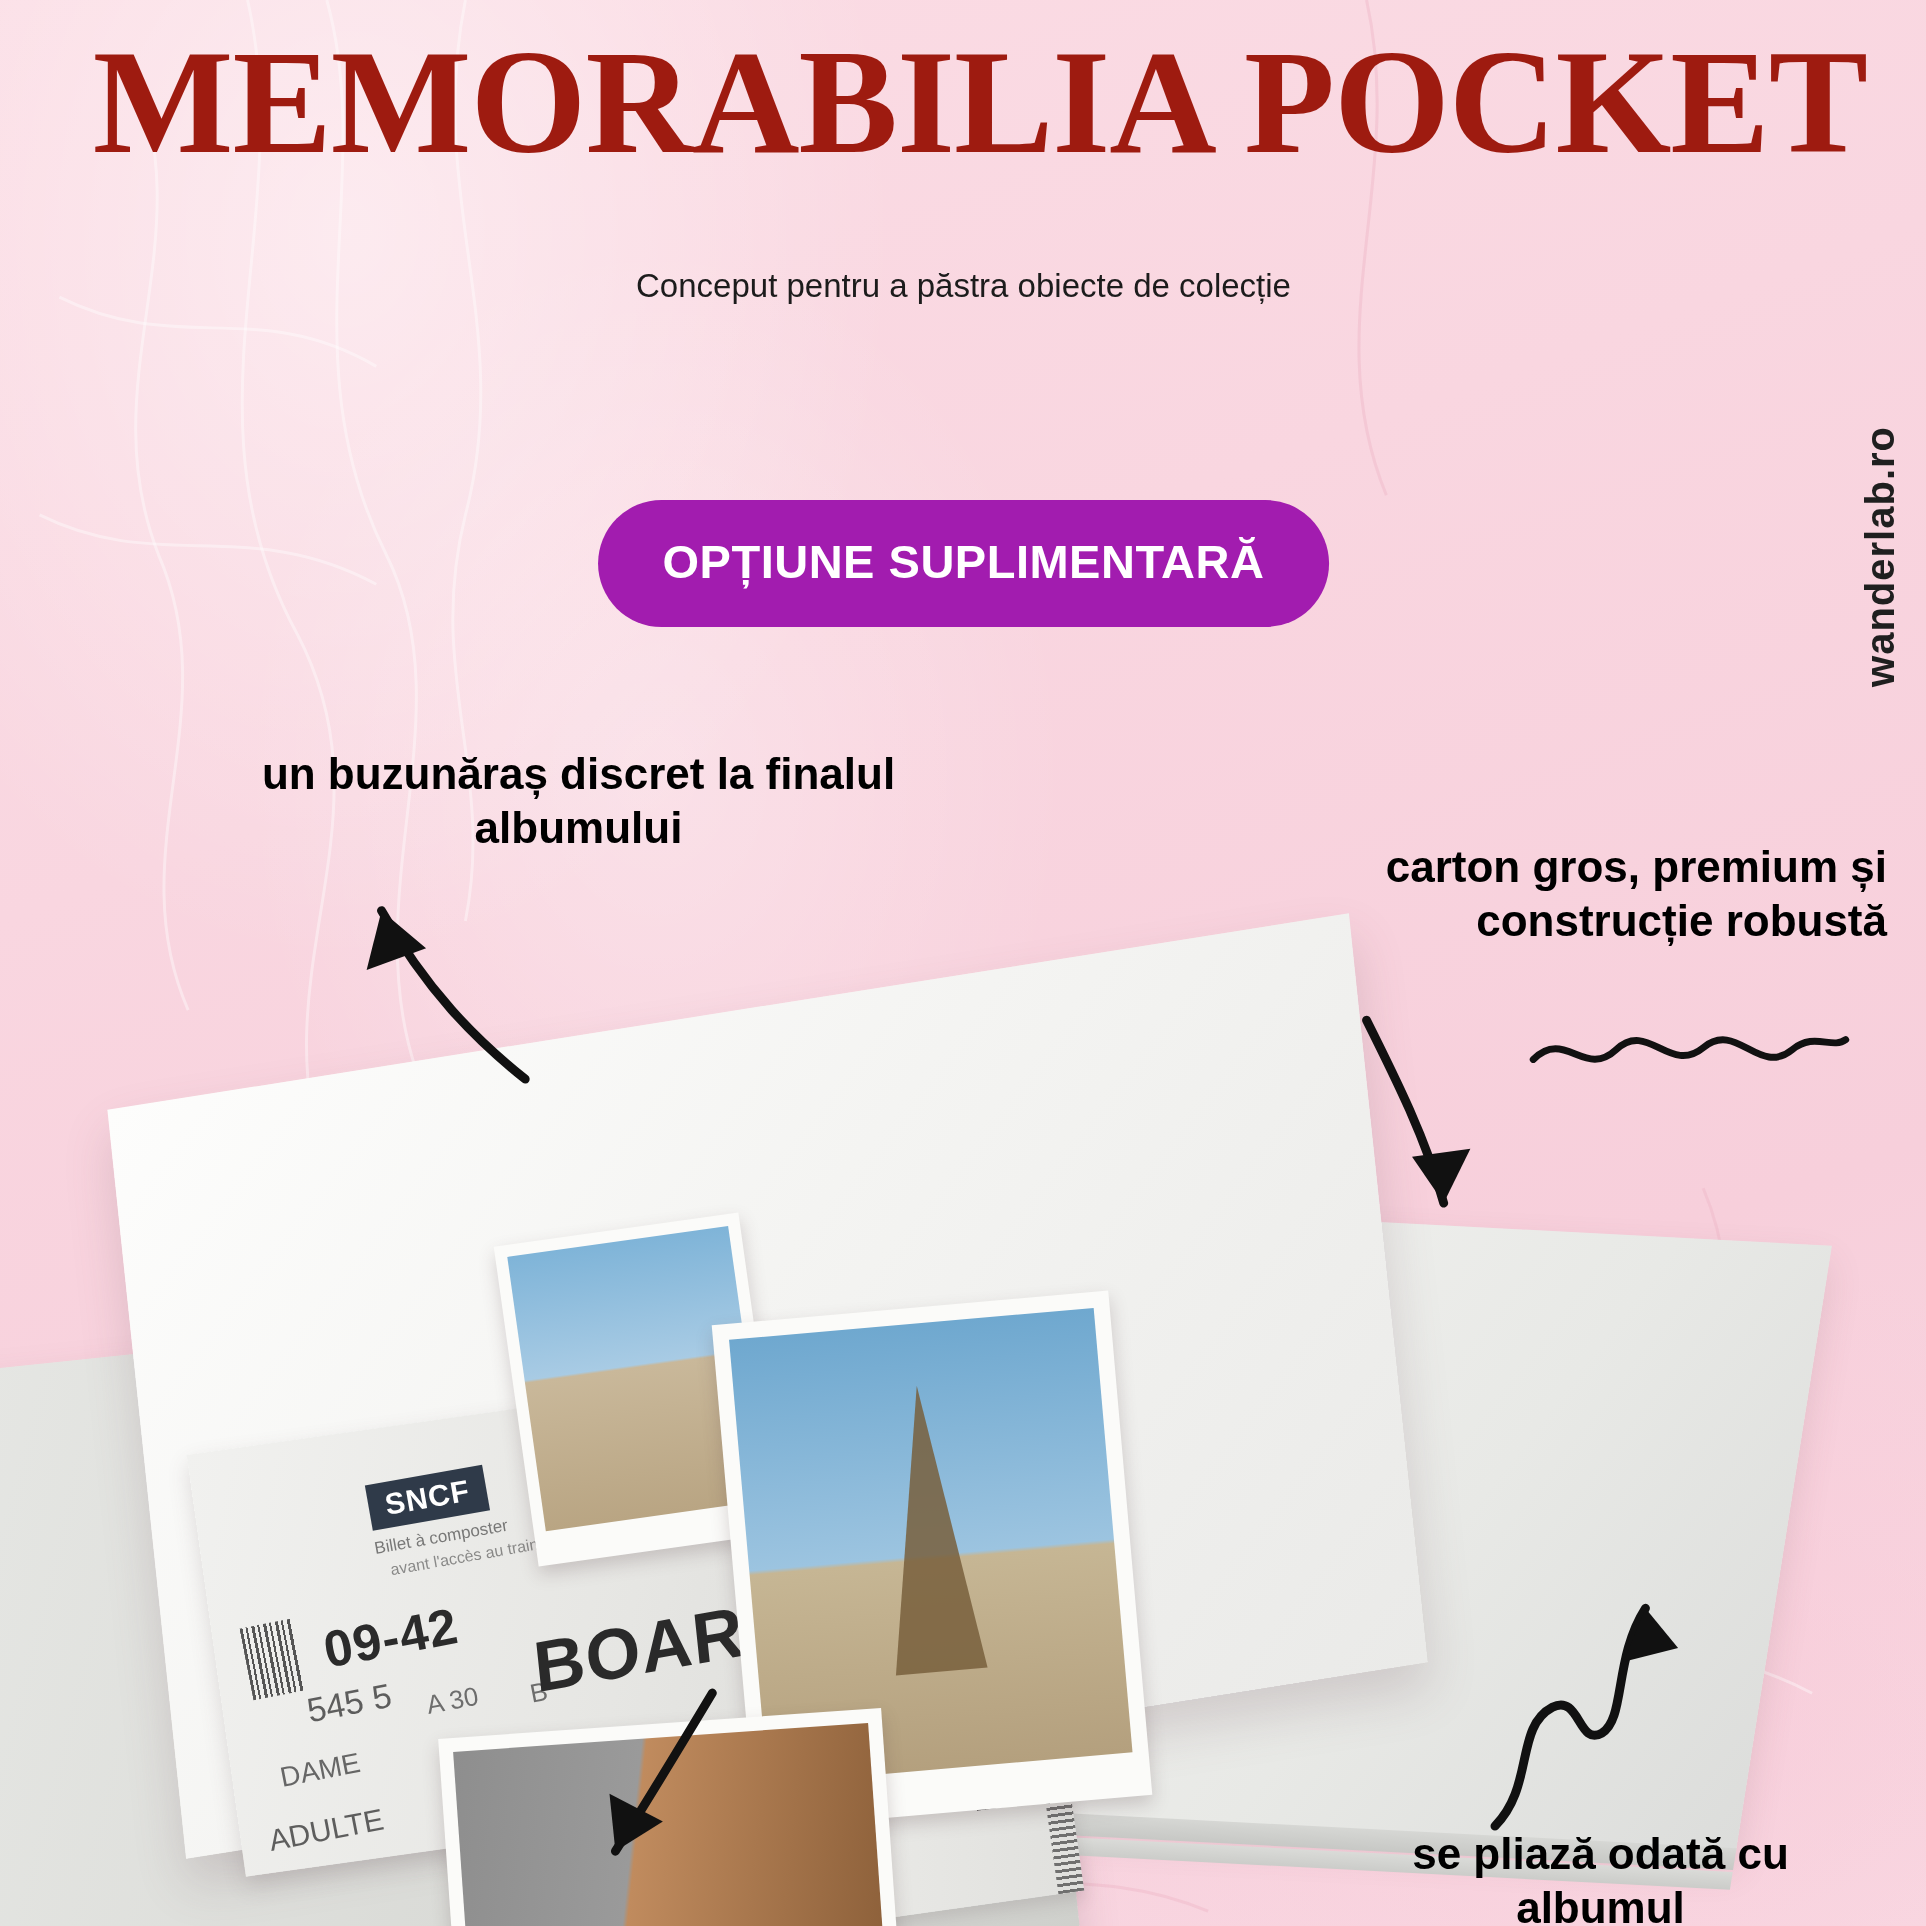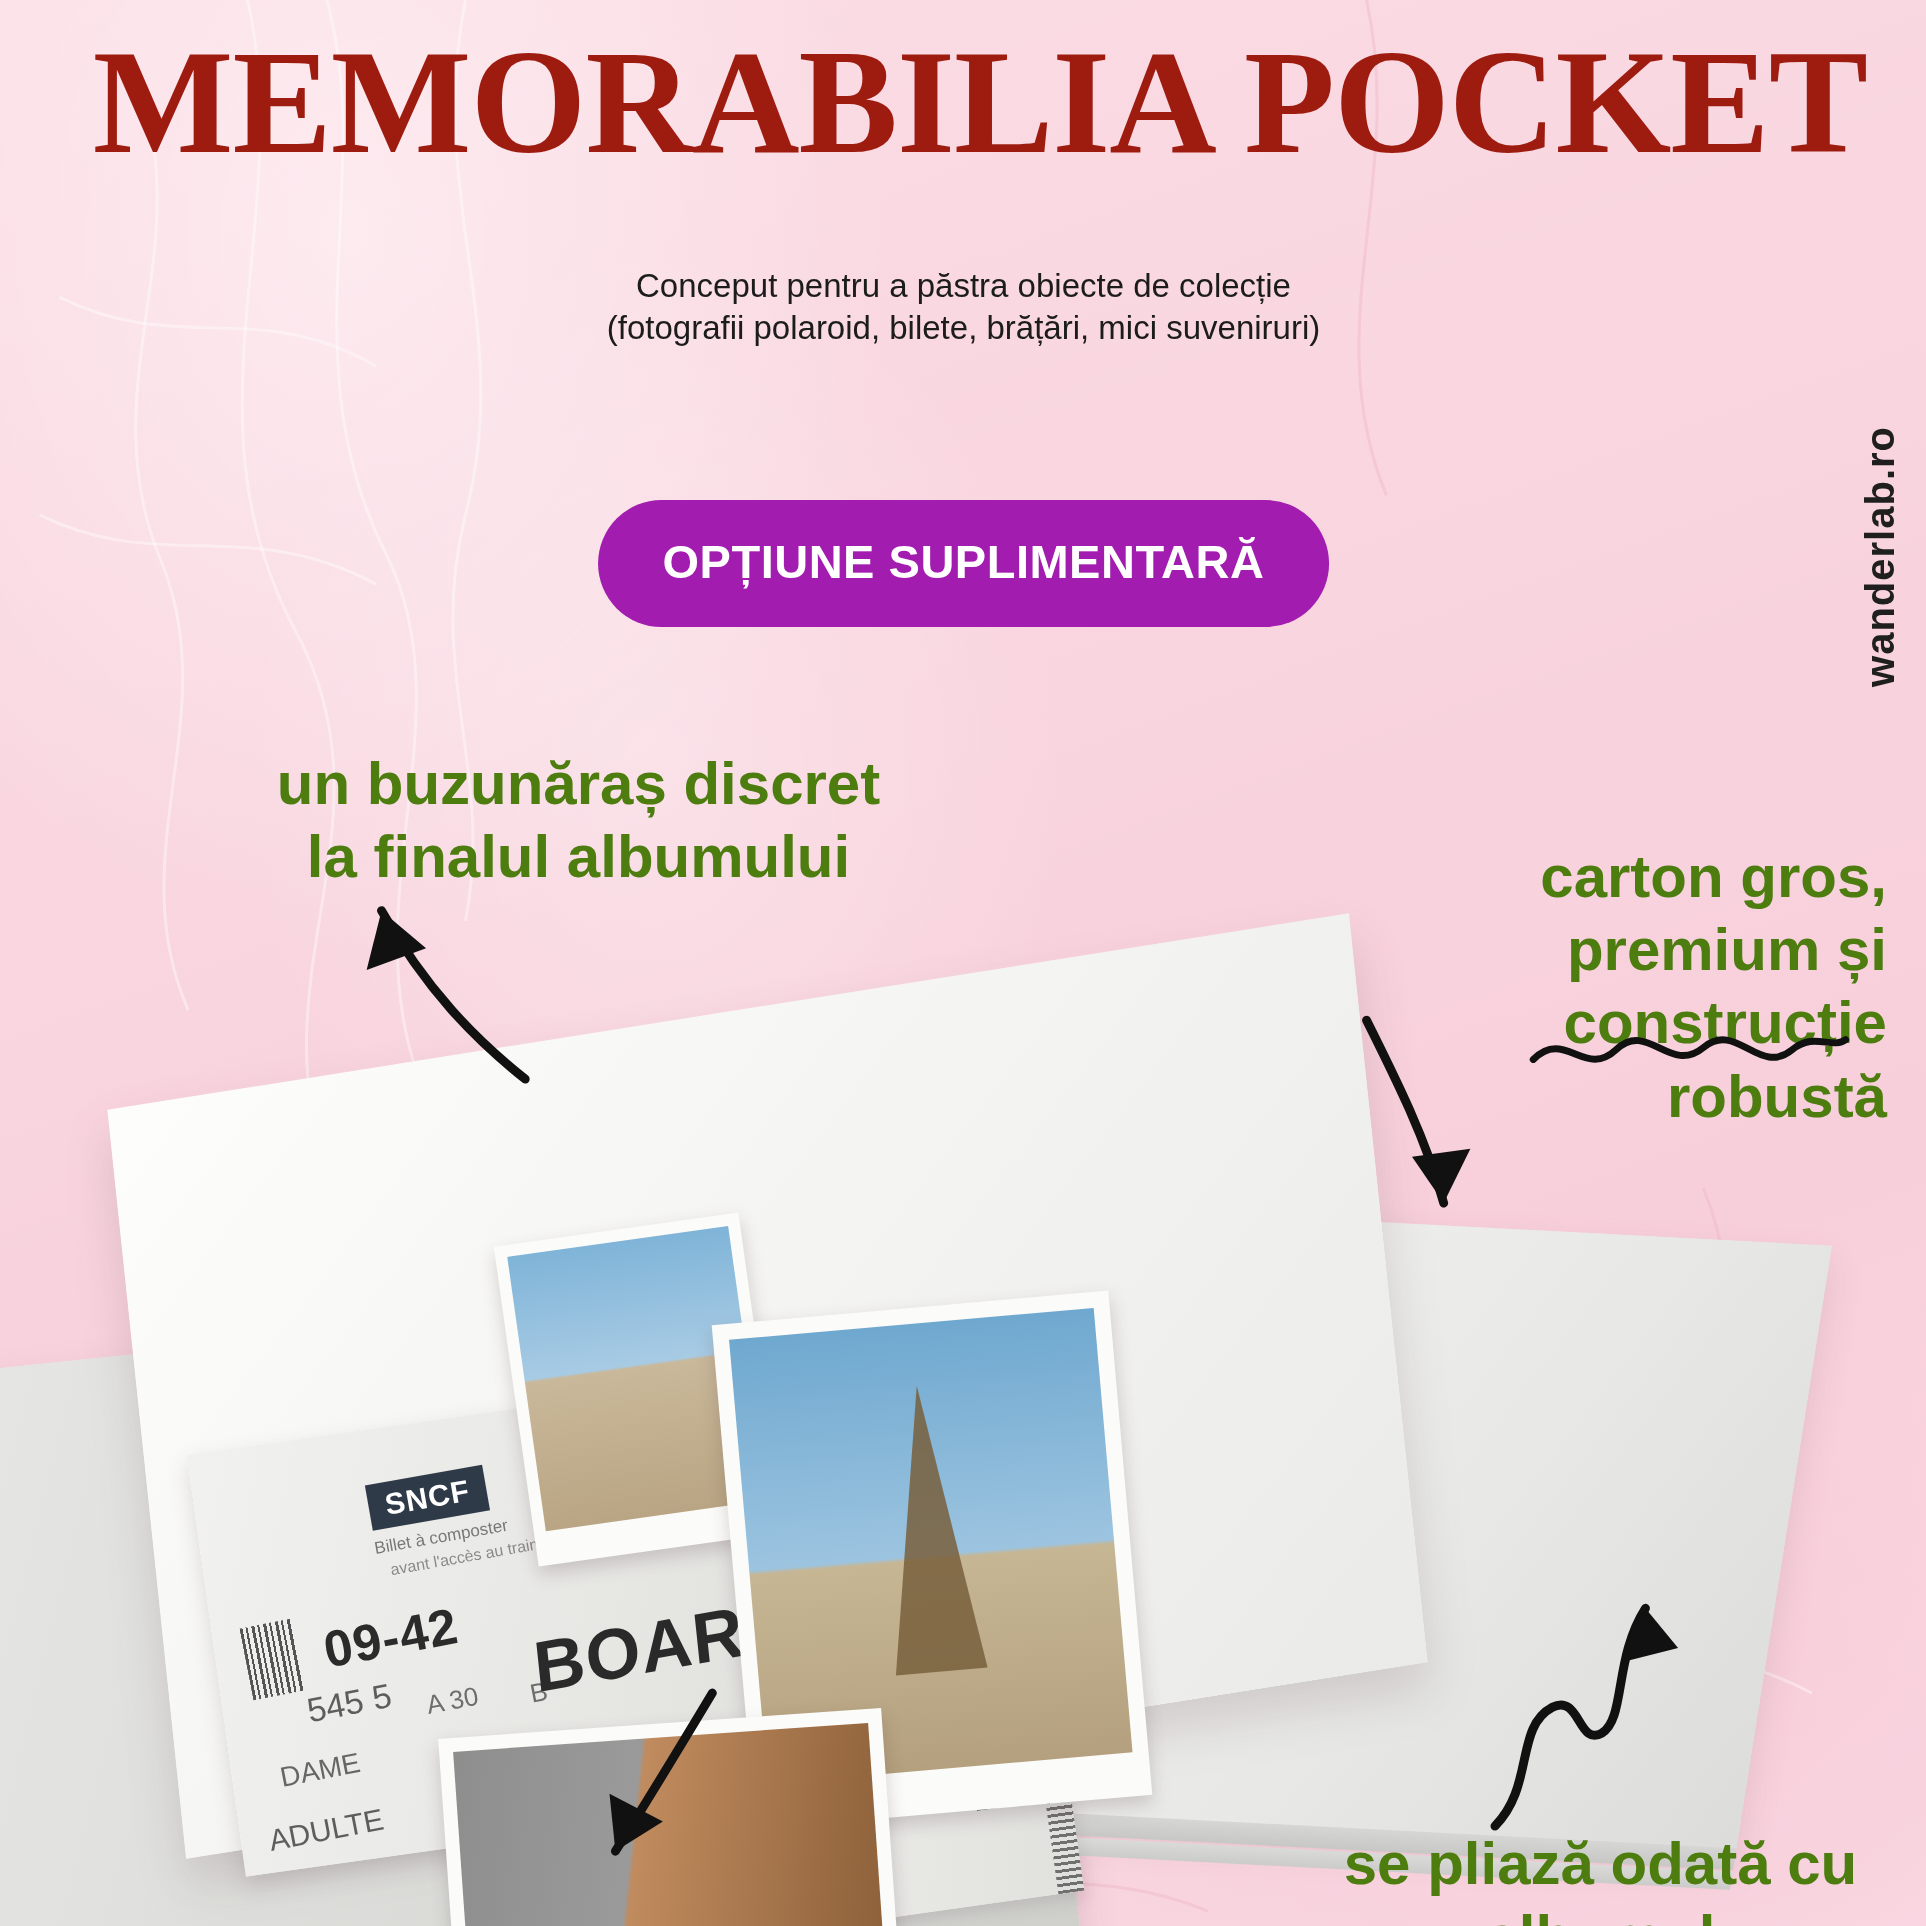--- a/index.html
+++ b/index.html
@@ -71,23 +71,23 @@
     transform:rotate(180deg);
     font-size:40px;
     font-weight:700;
     color:#1f1f1f;
     letter-spacing:1px;
   }
 
   
   .anno{
     position:absolute;
-    font-size:60px;
+    font-size:44px;
     font-weight:700;
-    color:#4d7c0f;
+    color:#000000;
     line-height:1.22;
     text-align:center;
   }
   #anno-pocket{left:252px;top:747px;width:653px;}
   #anno-carton{right:40px;top:840px;width:554px;text-align:right;}
   #anno-fold{right:69px;top:1827px;width:515px;text-align:center;}
 
   .doodle{position:absolute;pointer-events:none;}
 
   
@@ -244,21 +244,20 @@
       <path d="M1720 1200 C 1780 1340, 1700 1460, 1790 1620"></path>
       <path d="M900 1880 C 1020 1920, 1100 1880, 1220 1930"></path>
     </g>
   </svg>
 </div>
 
 <div class="headline">MEMORABILIA POCKET</div>
 
 <div class="subtitle">
   <div>Conceput pentru a păstra obiecte de colecție</div>
-  <div>(fotografii polaroid, bilete, brățări, mici suveniruri)</div>
 </div>
 
 <button class="pill">OPȚIUNE SUPLIMENTARĂ</button>
 
 <div class="vertical-url">wanderlab.ro</div>
 
 <div class="scene">
 
   <div class="album-back"></div>
 

